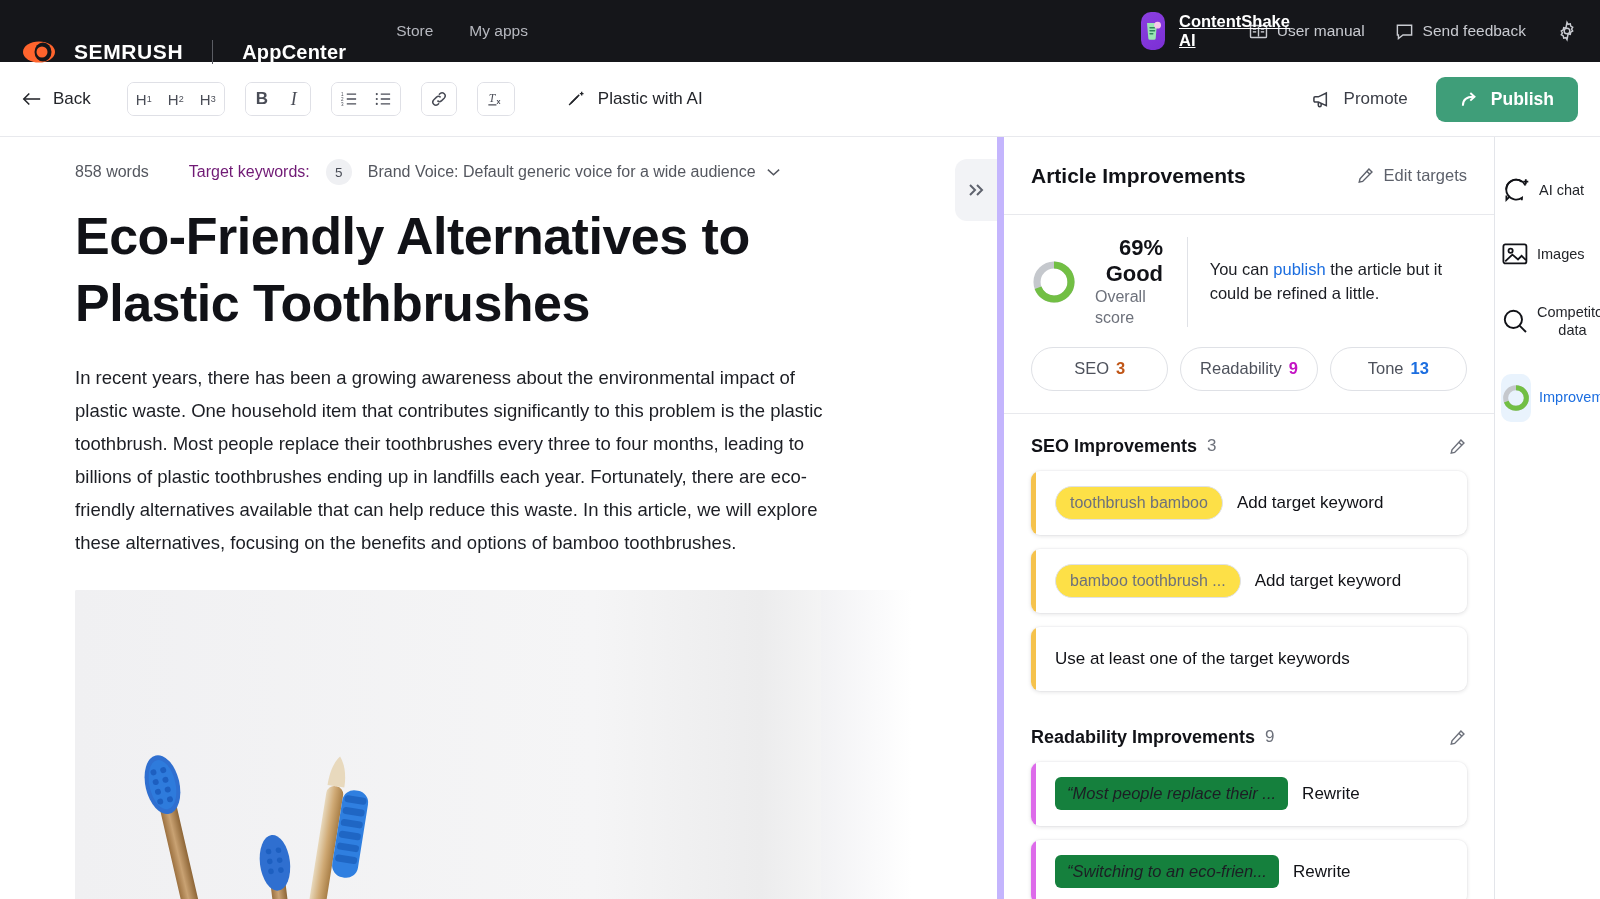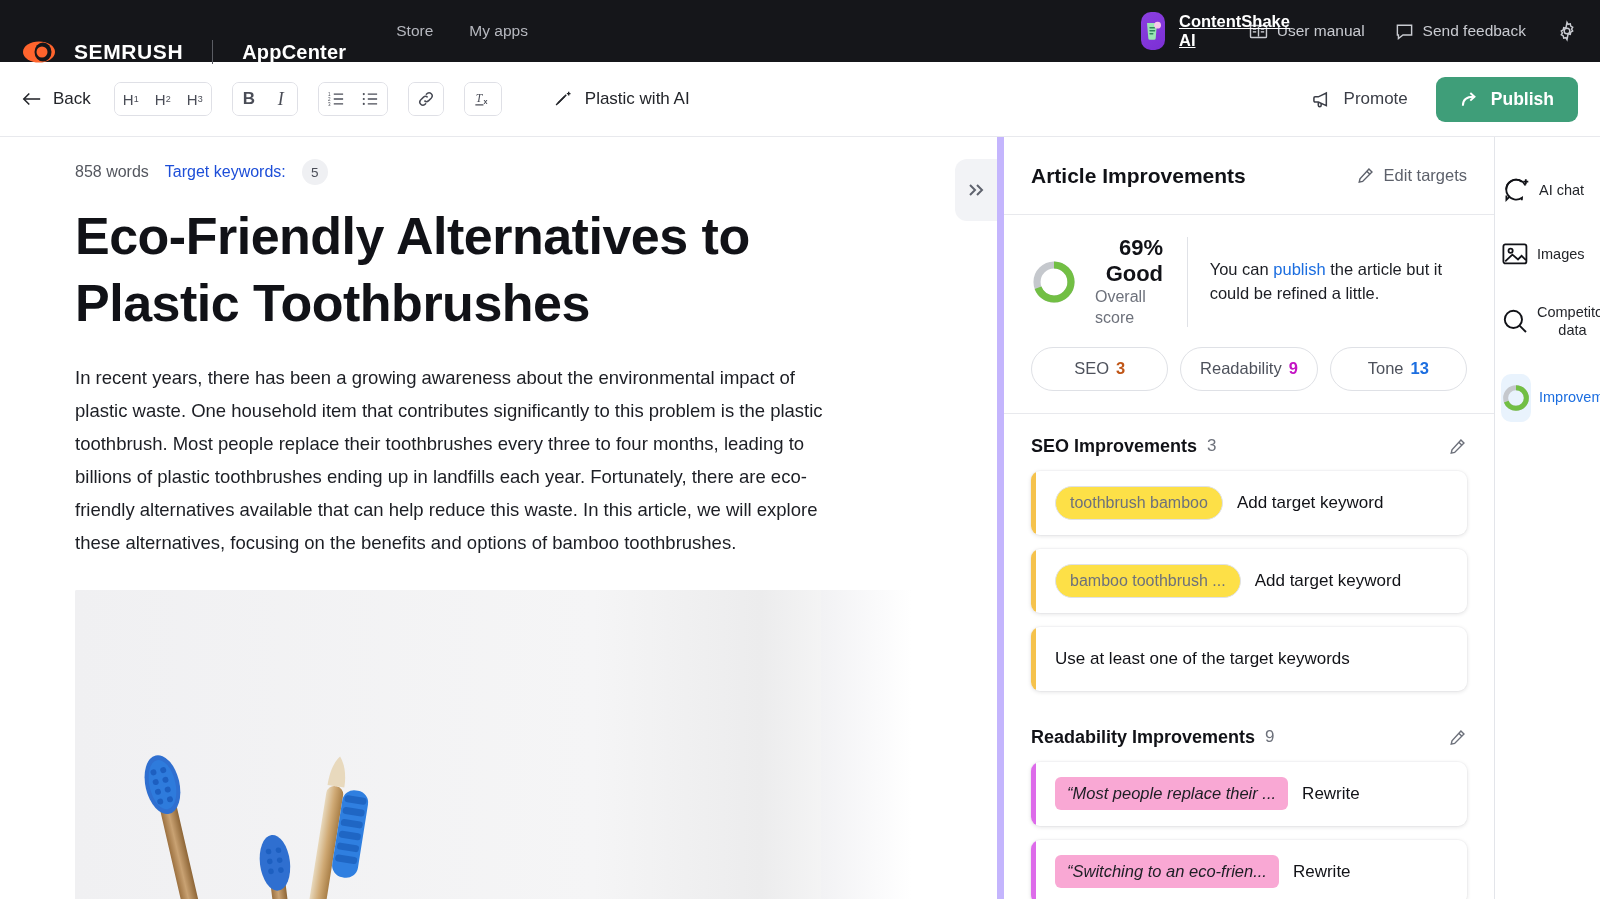--- a/index.html
+++ b/index.html
@@ -41,21 +41,21 @@
   .topright { margin-left:auto; display:flex; align-items:center; gap:30px; }
   .tr-item { display:flex; align-items:center; gap:9px; color:#c9cbd1; font-size:15.5px; cursor:pointer;}
   .tr-icon { display:flex; align-items:center; }
 
   
   .toolbar {
     height: 75px; flex: 0 0 75px; background:#fff;
     border-bottom: 1px solid #e8e9ed;
     display:flex; align-items:center; padding: 0 22px; gap: 20px;
   }
-  .back-btn { display:flex; align-items:center; gap:11px; color:#23252a; font-size:17px; cursor:pointer; margin-right:3px;}
+  .back-btn { display:flex; align-items:center; gap:11px; color:#23252a; font-size:17px; cursor:pointer; margin-right:16px;}
   .btn-group {
     display:flex; align-items:center; border:1px solid #dfe0e6; border-radius:7px;
     height: 34px; overflow:hidden;
   }
   .tb-btn {
     min-width: 32px; height:100%; display:flex; align-items:center; justify-content:center;
     padding: 0 8px; color:#4a4d57; font-size:15px; cursor:pointer; background:#fff;
   }
   .tb-btn sub { font-size:9px; }
   .compose {
@@ -73,21 +73,21 @@
   
   .body { flex:1; display:flex; min-height:0; }
 
   
   .editor { flex:1; min-width:0; position:relative; overflow:hidden; background:#fff; }
   .meta-row {
     display:flex; align-items:center; gap:16px; padding: 22px 0 0 75px;
     font-size:16px; color:#54575f; flex-wrap:nowrap; white-space:nowrap;
   }
   .meta-words { color:#54575f; }
-  .meta-kw { color:#1d4ed8; }
+  .meta-kw { color:#701a75;margin-left:24px; }
   .kw-badge {
     display:inline-flex; align-items:center; justify-content:center;
     min-width:26px; height:26px; padding:0 8px; border-radius:13px;
     background:#eff0f3; color:#4a4d57; font-size:13.5px;
   }
   .brand-voice { display:flex; align-items:center; gap:10px; color:#54575f; cursor:pointer;}
   .article-title {
     font-size: 52px; line-height: 1.28; font-weight: bold; color:#111217;
     letter-spacing:-.5px; padding: 18px 80px 0 75px; max-width: 920px;
   }
@@ -164,21 +164,21 @@
     content:""; position:absolute; left:0; top:0; bottom:0; width:5px; border-radius:9px 0 0 9px;
   }
   .card.seo::before { background:#f5c24c; }
   .card.read::before { background:#dd6bea; }
   .chip {
     border:1px solid #dfe1e6; border-radius:18px; padding: 7px 14px;
     font-size:16px; color:#6d717b; white-space:nowrap; max-width:215px;
     overflow:hidden; text-overflow:ellipsis; background:#fde047;
   }
   .quote {
-    background:#f9a8d4; border-radius:6px; padding: 7px 12px;
+    background:#15803d; border-radius:6px; padding: 7px 12px;
     font-size:16.5px; font-style:italic; color:#1c1e24; white-space:nowrap;
     max-width:255px; overflow:hidden; text-overflow:ellipsis;
   }
   .card-action { font-size:17px; color:#111217; white-space:nowrap; }
   .card-plain { font-size:17px; color:#111217; }
 
   
   .rail {
     width: 106px; flex:0 0 106px; background:#fff; border-left:1px solid #e3e5ea;
     display:flex; flex-direction:column; align-items:center; padding-top: 24px; gap: 4px;
@@ -364,20 +364,26 @@
     </div>
   </div>
 
   <div class="body">
 
     <div class="editor">
       <div class="meta-row">
         <span class="meta-words">858 words</span>
         <span class="meta-kw">Target keywords:</span>
         <span class="kw-badge">5</span>
+        <span class="brand-voice">
+          <span>Brand Voice: Default generic voice for a wide audience</span>
+          <svg width="15" height="10" viewBox="0 0 16 10" fill="none" stroke="#54575f" stroke-width="1.6">
+            <polyline points="2,2.5 8,8 14,2.5"></polyline>
+          </svg>
+        </span>
       </div>
 
       <h1 class="article-title">Eco-Friendly Alternatives to Plastic Toothbrushes</h1>
       <p class="article-p">In recent years, there has been a growing awareness about the environmental impact of plastic waste. One household item that contributes significantly to this problem is the plastic toothbrush. Most people replace their toothbrushes every three to four months, leading to billions of plastic toothbrushes ending up in landfills each year. Fortunately, there are eco-friendly alternatives available that can help reduce this waste. In this article, we will explore these alternatives, focusing on the benefits and options of bamboo toothbrushes.</p>
 
       <div class="article-img">
         <svg width="836" height="400" viewBox="0 0 836 400" style="display:block;">
           <defs>
             <linearGradient id="wall" x1="0" y1="0" x2="1" y2="0">
               <stop offset="0%" stop-color="#f0f0f2"></stop>

